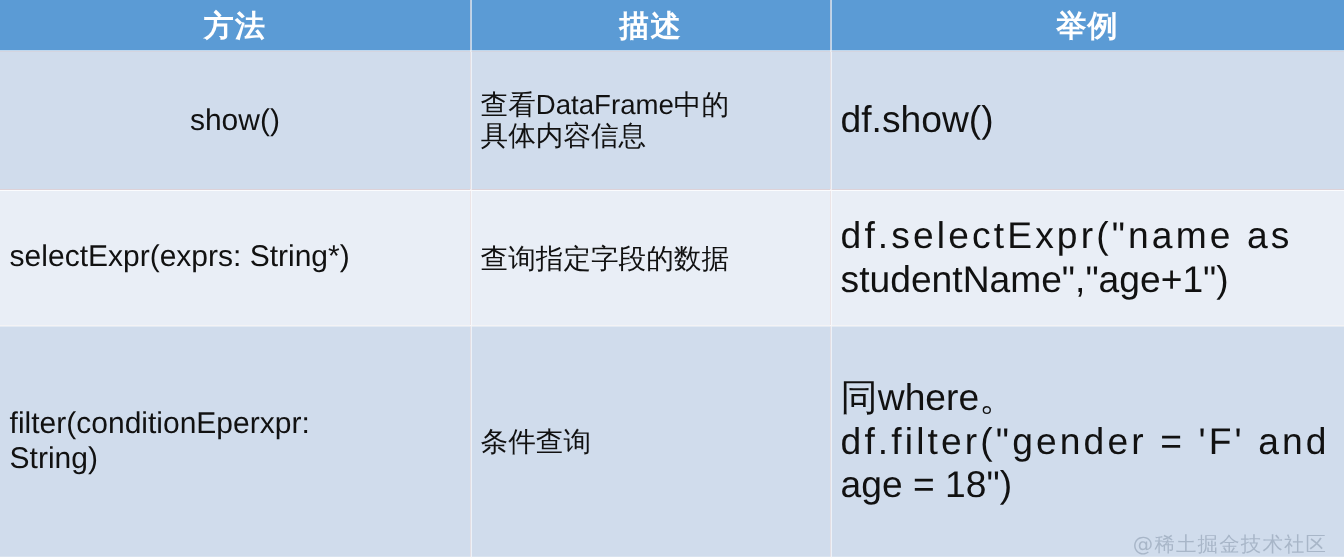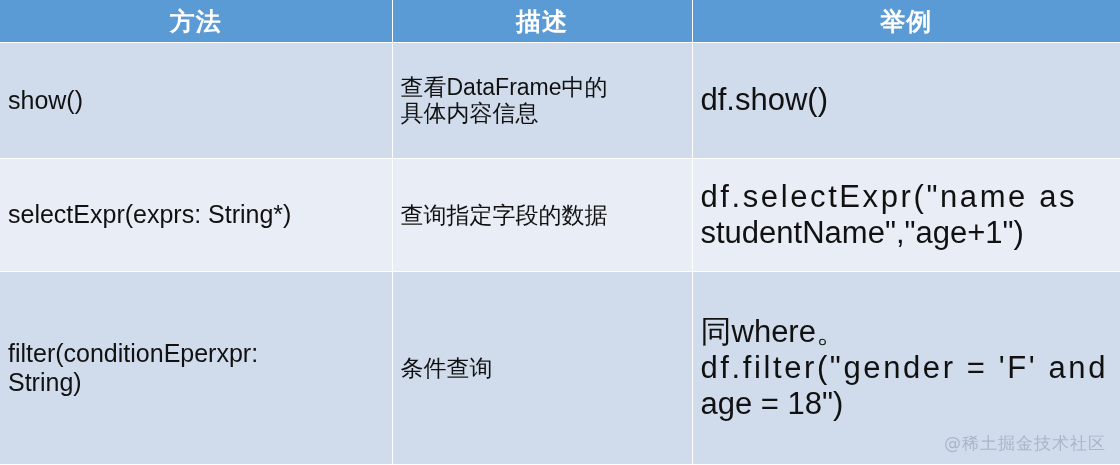--- a/index.html
+++ b/index.html
@@ -59,34 +59,34 @@
 
   tbody tr.odd  td { background: #d0dcec; }
   tbody tr.even td { background: #e9eef6; }
 
   .r1 { height: 78px; }
   .r2 { height: 78px; }
   .r3 { height: 74px; }
   .r4 { height: 76px; }
   .r5 { height: 130px; padding-left: 39px; }
 
-  .cell-center { }
+  .cell-center { text-align: center; }
   .cell-left   { text-align: left; }
 
   .desc-cell { font-size: 23px; }
   .ex-cell   { font-size: 31px; }
 
   
   .spread-line { letter-spacing: 2.6px; display: block; }
   .plain-line  { display: block; }
 
   .watermark {
     position: absolute;
     right: 14px;
-    bottom: 10px;
+    bottom: 0;
     font-size: 17px;
     color: #a8b6c8;
     letter-spacing: 1px;
     font-family: "DejaVu Sans", "Liberation Sans", sans-serif;
     pointer-events: none;
     user-select: none;
   }
 </style>
 </head>
 <body>

